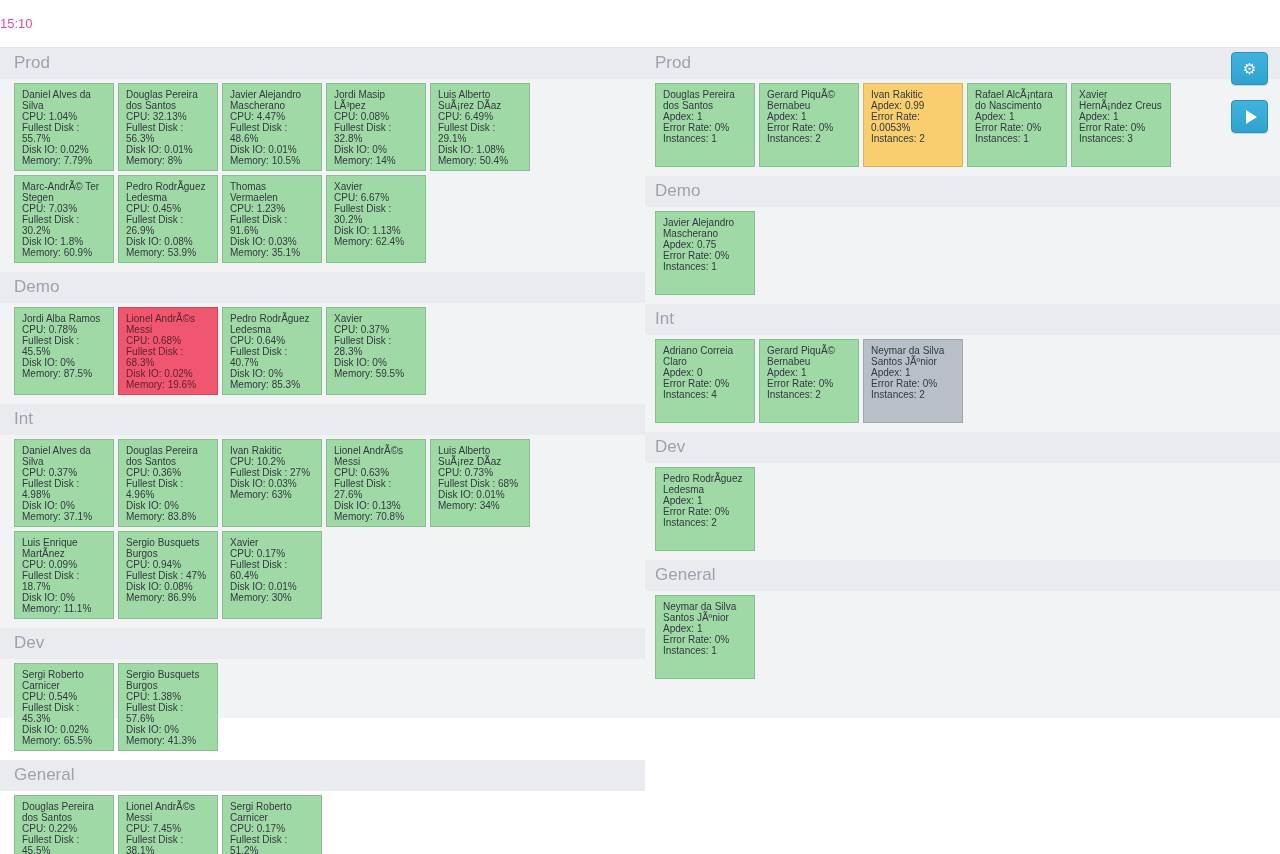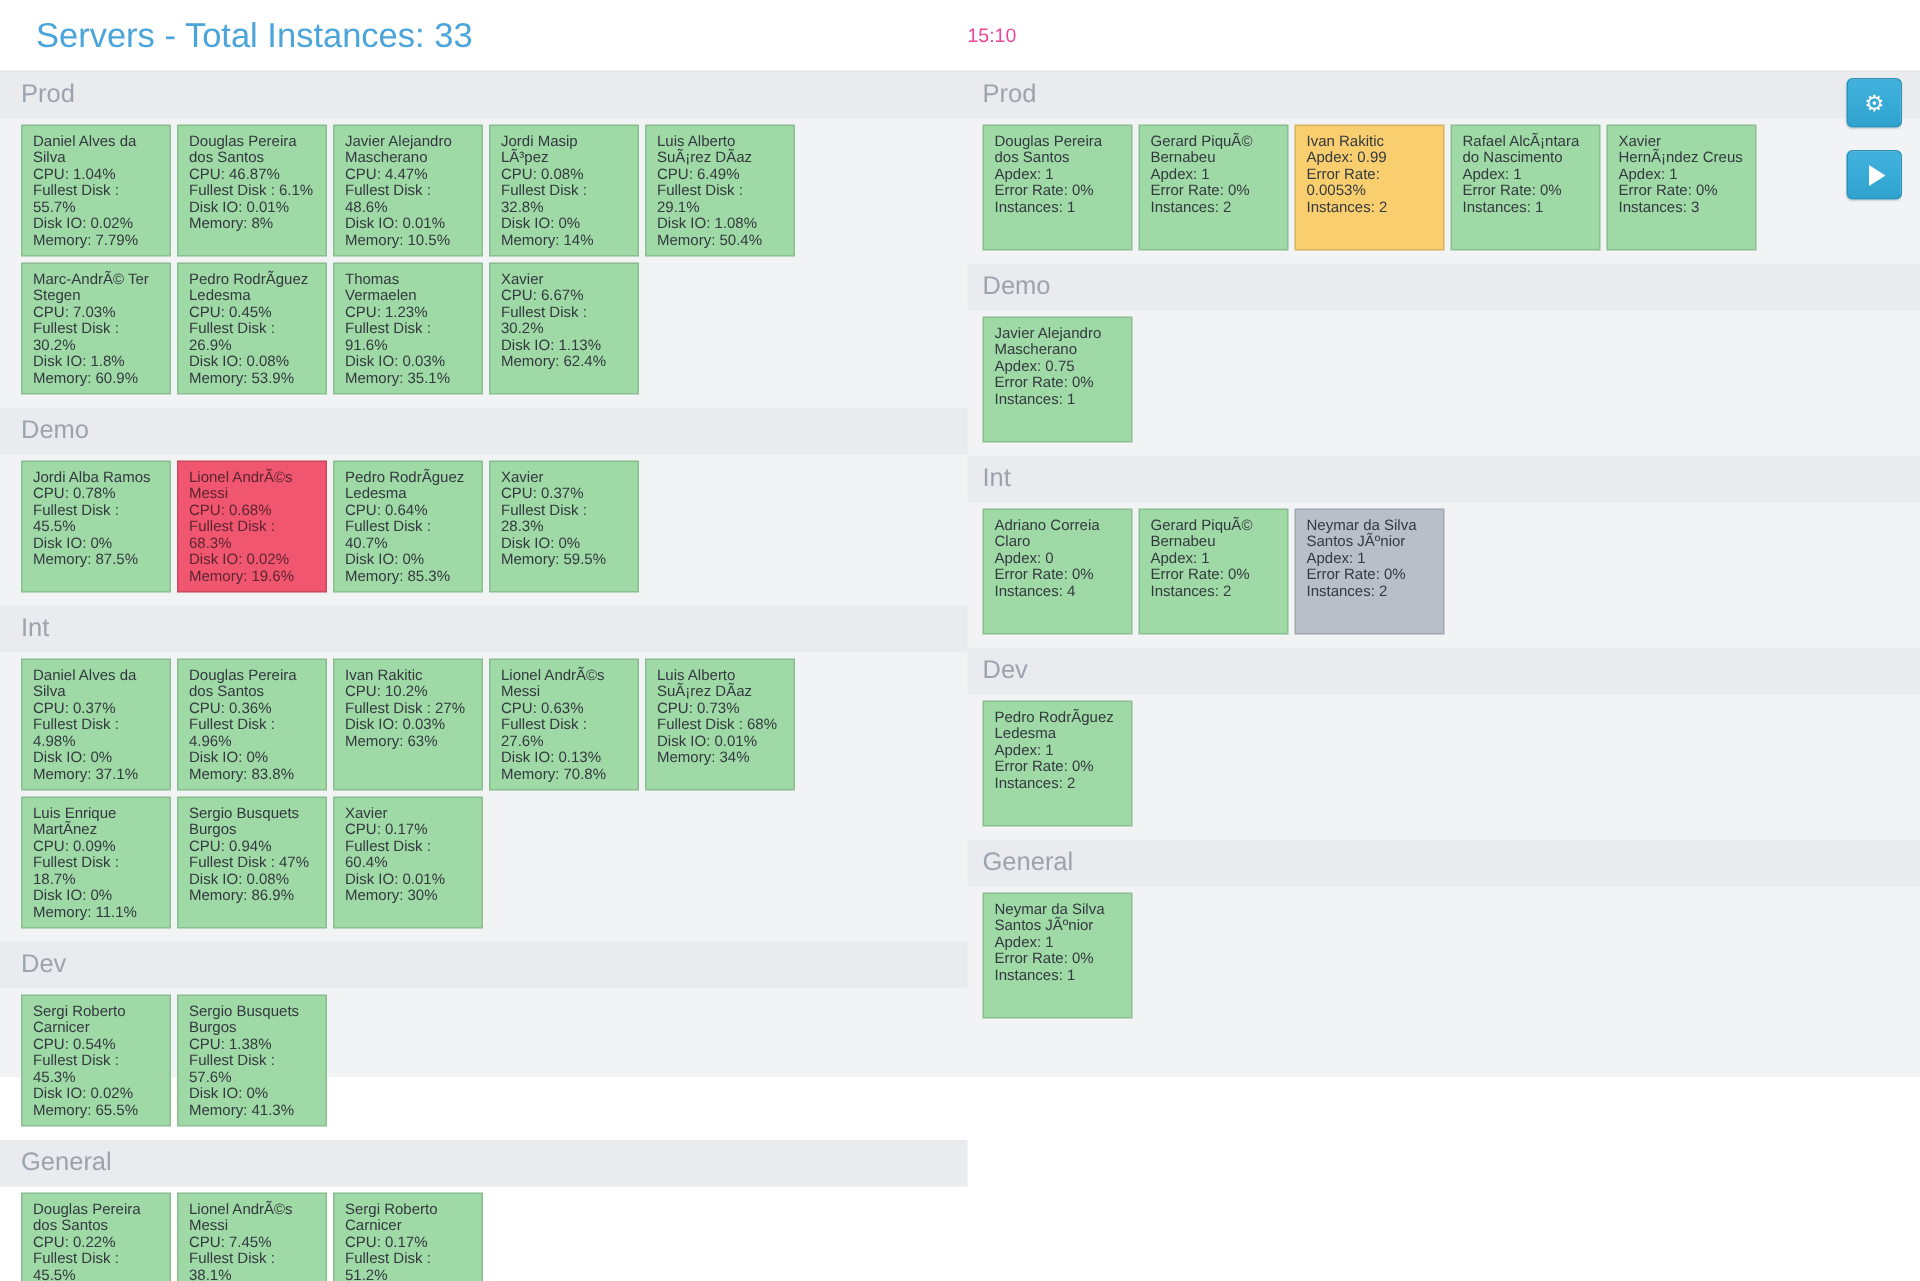--- a/index.html
+++ b/index.html
@@ -44,42 +44,41 @@
     cursor:pointer; box-shadow:0 1px 1px rgba(0,0,0,0.15); }
   .fab-settings { top:52px; font-size:15px; }
   .fab-play { top:100px; }
   .play-tri { width:0; height:0; border-top:7px solid transparent;
     border-bottom:7px solid transparent; border-left:11px solid #fff; margin-left:3px; }
 </style>
 </head>
 <body>
 
 <div class="topbar">
-  <div class="title title-left">Servers - Total Instances: 33</div>
   <div class="clock">15:10</div>
 </div>
 
 <div class="content">
   <div class="col col-left">
       <div class="band">
         <div class="band-label">Prod</div>
       </div>
       <div class="tiles">
         <div class="row">
           <div class="tile s-green">
             <div class="tname">Daniel Alves da Silva</div>
             <div class="tline">CPU: 1.04%</div>
             <div class="tline">Fullest Disk : 55.7%</div>
             <div class="tline">Disk IO: 0.02%</div>
             <div class="tline">Memory: 7.79%</div>
           </div>
           <div class="tile s-green">
             <div class="tname">Douglas Pereira dos Santos</div>
-            <div class="tline">CPU: 46.87%</div>
-            <div class="tline">Fullest Disk : 6.1%</div>
+            <div class="tline">CPU: 32.13%</div>
+            <div class="tline">Fullest Disk : 56.3%</div>
             <div class="tline">Disk IO: 0.01%</div>
             <div class="tline">Memory: 8%</div>
           </div>
           <div class="tile s-green">
             <div class="tname">Javier Alejandro Mascherano</div>
             <div class="tline">CPU: 4.47%</div>
             <div class="tline">Fullest Disk : 48.6%</div>
             <div class="tline">Disk IO: 0.01%</div>
             <div class="tline">Memory: 10.5%</div>
           </div>

